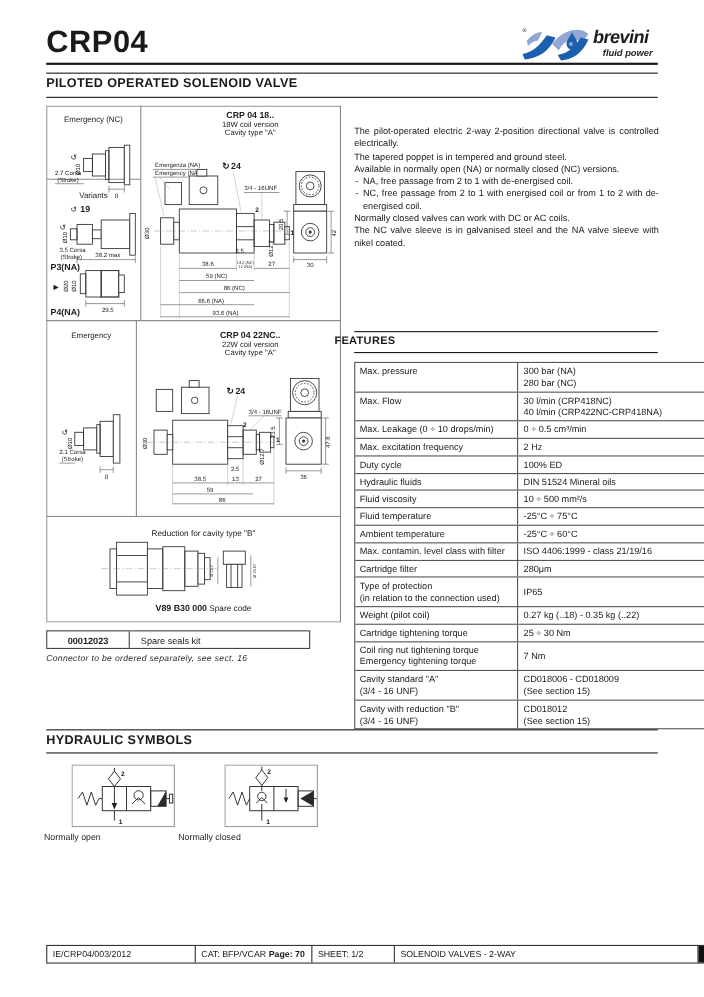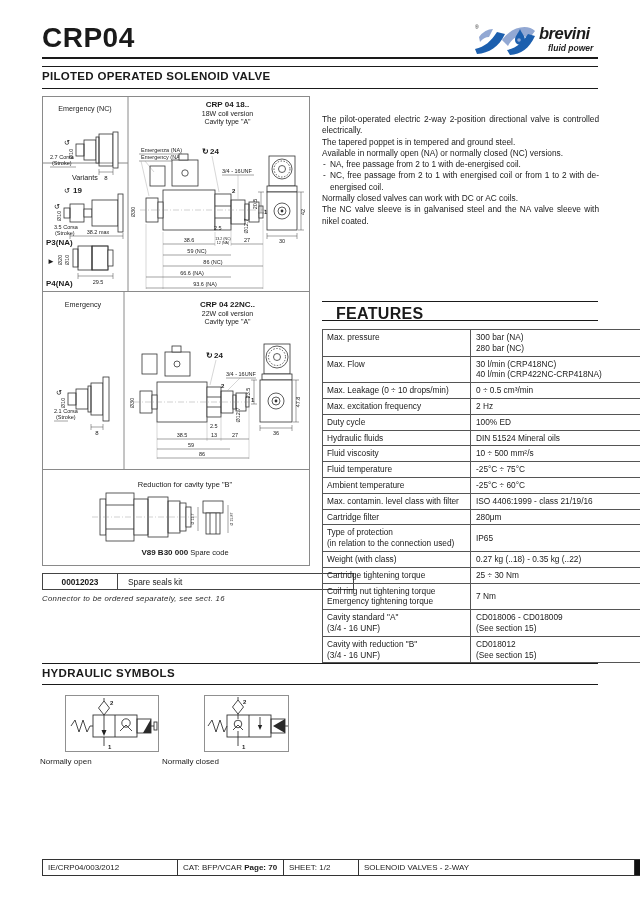--- a/index.html
+++ b/index.html
@@ -363,21 +363,21 @@
   </g>
 </svg>
 <div class="abs dtitle" style="left:90px;top:479px;width:190px">
   <div class="l2" style="font-size:7.5px">Reduction for cavity type "B"</div>
 </div>
 <div class="abs" style="left:60px;top:548px;width:250px;text-align:center;font-size:7.5px">
   <span class="bold" style="font-size:8px">V89 B30 000</span>
   <span>Spare code</span>
 </div>
 
-<div class="abs drow" style="left:42px;top:573px;width:312px">
+<div class="abs drow" style="left:42px;top:573px;width:240px">
   <div class="c1">00012023</div>
   <div class="c2">Spare seals kit</div>
 </div>
 <div class="abs note" style="left:42px;top:594px">Connector to be ordered separately,  see sect. 16</div>
 
 <div class="abs desc" style="left:322px;top:114px">
   <p class="para">The pilot-operated electric 2-way 2-position directional valve is controlled electrically.</p>
   <p class="para">The tapered poppet is in tempered and ground steel.</p>
   <p class="para">Available in normally open (NA) or normally closed (NC) versions.</p>
   <div class="bullet">
@@ -386,21 +386,21 @@
   </div>
   <div class="bullet">
     <span class="dash">-</span>
     <span class="btxt">NC, free passage from 2 to 1 with energised coil or from 1 to 2 with de-energised coil.</span>
   </div>
   <p class="para">Normally closed valves can work with DC or AC coils.</p>
   <p class="para">The NC valve sleeve is in galvanised steel and the NA valve sleeve with nikel coated.</p>
 </div>
 
 <div class="hr" style="left:322px;top:301px;width:276px;height:1px"></div>
-<div class="abs sec-title" style="left:336px;top:305px;font-size:16px">FEATURES</div>
+<div class="abs sec-title" style="left:304px;top:305px;font-size:10px">FEATURES</div>
 <div class="hr" style="left:322px;top:320px;width:276px;height:1px"></div>
 
 <div class="abs ftable" style="left:322px;top:329px">
   <div class="frow">
     <div class="fl">
         <div>Max. pressure</div>
       </div>
     <div class="fv">
         <div>300 bar (NA)</div>
         <div>280 bar (NC)</div>
@@ -491,21 +491,21 @@
     <div class="fl">
         <div>Type of protection</div>
         <div>(in relation to the connection used)</div>
       </div>
     <div class="fv" style="display:flex;align-items:center">
         <div>IP65</div>
       </div>
   </div>
   <div class="frow">
     <div class="fl">
-        <div>Weight (with class)</div>
+        <div>Weight (pilot coil)</div>
       </div>
     <div class="fv">
         <div>0.27 kg (..18) - 0.35 kg (..22)</div>
       </div>
   </div>
   <div class="frow">
     <div class="fl">
         <div>Cartridge tightening torque</div>
       </div>
     <div class="fv">

